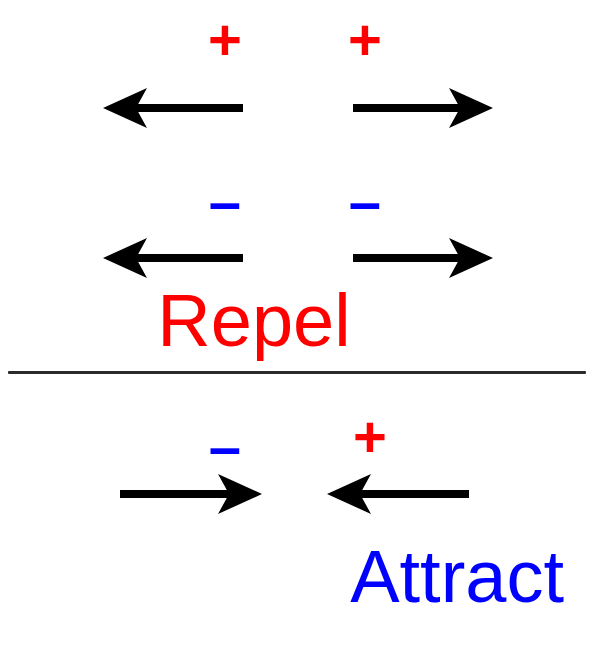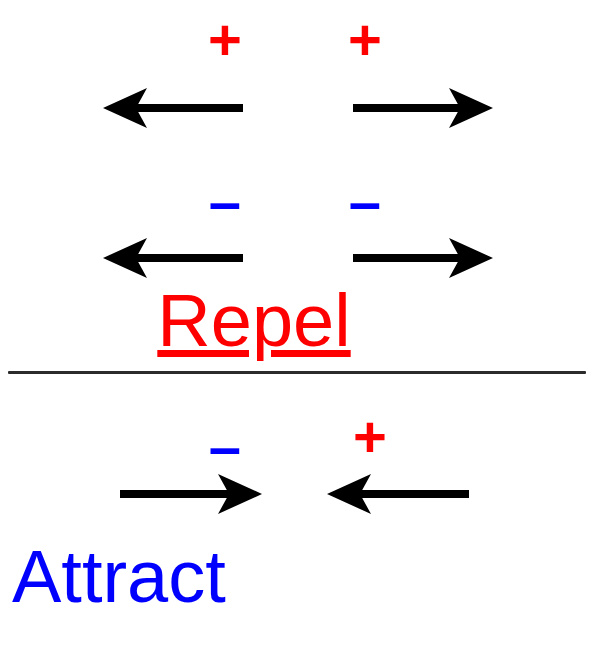--- a/index.html
+++ b/index.html
@@ -94,21 +94,21 @@
       </svg>
     </div>
 
     <div class="abs" style="left:353px; top:236px;">
       <svg class="arrow-svg" width="140" height="44" viewBox="0 0 140 44" aria-hidden="true">
         <rect x="0" y="18" width="107" height="8" fill="#000000"></rect>
         <path d="M 140 22 L 96 2 L 107 22 L 96 42 Z" fill="#000000"></path>
       </svg>
     </div>
 
-    <div class="abs caption caption-repel" style="left:0; top:284px; width:508px; text-align:center;text-decoration:underline;">Repel</div>
+    <div class="abs caption caption-repel" style="left:0; top:284px; width:508px; text-align:center;">Repel</div>
   </div>
 
   <div class="abs divider" style="left:8px; top:371px; width:578px;"></div>
 
   <div class="abs" style="left:0; top:380px; width:600px; height:285px;">
 
     <div class="abs charge charge-minus" style="left:190px; top:38px; width:70px;">–</div>
 
     <div class="abs charge charge-plus" style="left:335px; top:28px; width:70px;">+</div>
 
@@ -119,16 +119,16 @@
       </svg>
     </div>
 
     <div class="abs" style="left:327px; top:92px;">
       <svg class="arrow-svg" width="142" height="44" viewBox="0 0 142 44" aria-hidden="true">
         <path d="M 0 22 L 44 2 L 33 22 L 44 42 Z" fill="#000000"></path>
         <rect x="33" y="18" width="109" height="8" fill="#000000"></rect>
       </svg>
     </div>
 
-    <div class="abs caption caption-attract" style="left:12px; top:160px; width:564px; text-align:left;">Attract</div>
+    <div class="abs caption caption-attract" style="left:0; top:160px; width:564px; text-align:right;">Attract</div>
   </div>
 
 </div>
 
 </body></html>

